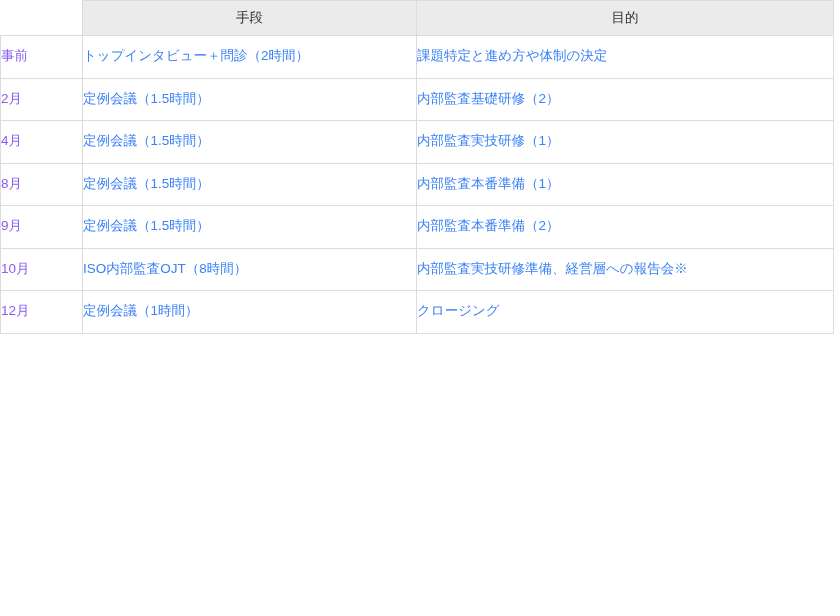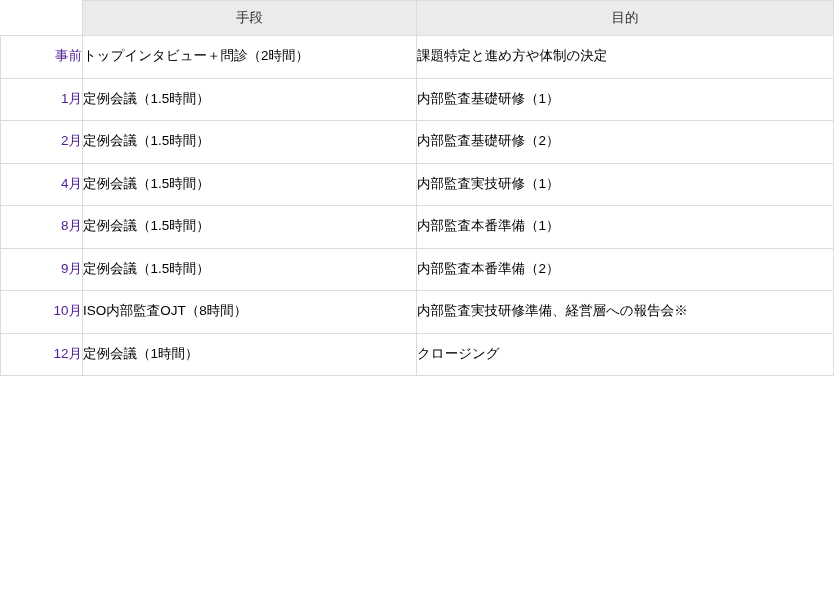--- a/index.html
+++ b/index.html
@@ -45,30 +45,30 @@
     color: #333333;
     font-size: 14px;
   }
   thead th.blank-head {
     background: #ffffff;
     border-left: 1px solid #ffffff;
     border-top: 1px solid #ffffff;
   }
   tbody tr { height: 42.5px; }
   td.period {
-    text-align: right;
+    text-align: left;
     font-weight: bold;
     font-size: 13.5px;
-    color: #4c1d95;
+    color: #8b5cf6;
   }
   td.cell {
     text-align: left;
     padding-left: 13px;
     font-size: 13.5px;
-    color: #000000;
+    color: #3b82f6;
   }
 </style>
 </head>
 <body>
 
 <div class="table-wrap">
   <table class="schedule">
     <colgroup>
       <col class="c-period">
       <col class="c-means">
@@ -79,25 +79,20 @@
         <th class="blank-head"></th>
         <th>手段</th>
         <th>目的</th>
       </tr>
     </thead>
     <tbody>
       <tr>
         <td class="period">事前</td>
         <td class="cell">トップインタビュー＋問診（2時間）</td>
         <td class="cell">課題特定と進め方や体制の決定</td>
-      </tr>
-      <tr>
-        <td class="period">1月</td>
-        <td class="cell">定例会議（1.5時間）</td>
-        <td class="cell">内部監査基礎研修（1）</td>
       </tr>
       <tr>
         <td class="period">2月</td>
         <td class="cell">定例会議（1.5時間）</td>
         <td class="cell">内部監査基礎研修（2）</td>
       </tr>
       <tr>
         <td class="period">4月</td>
         <td class="cell">定例会議（1.5時間）</td>
         <td class="cell">内部監査実技研修（1）</td>

